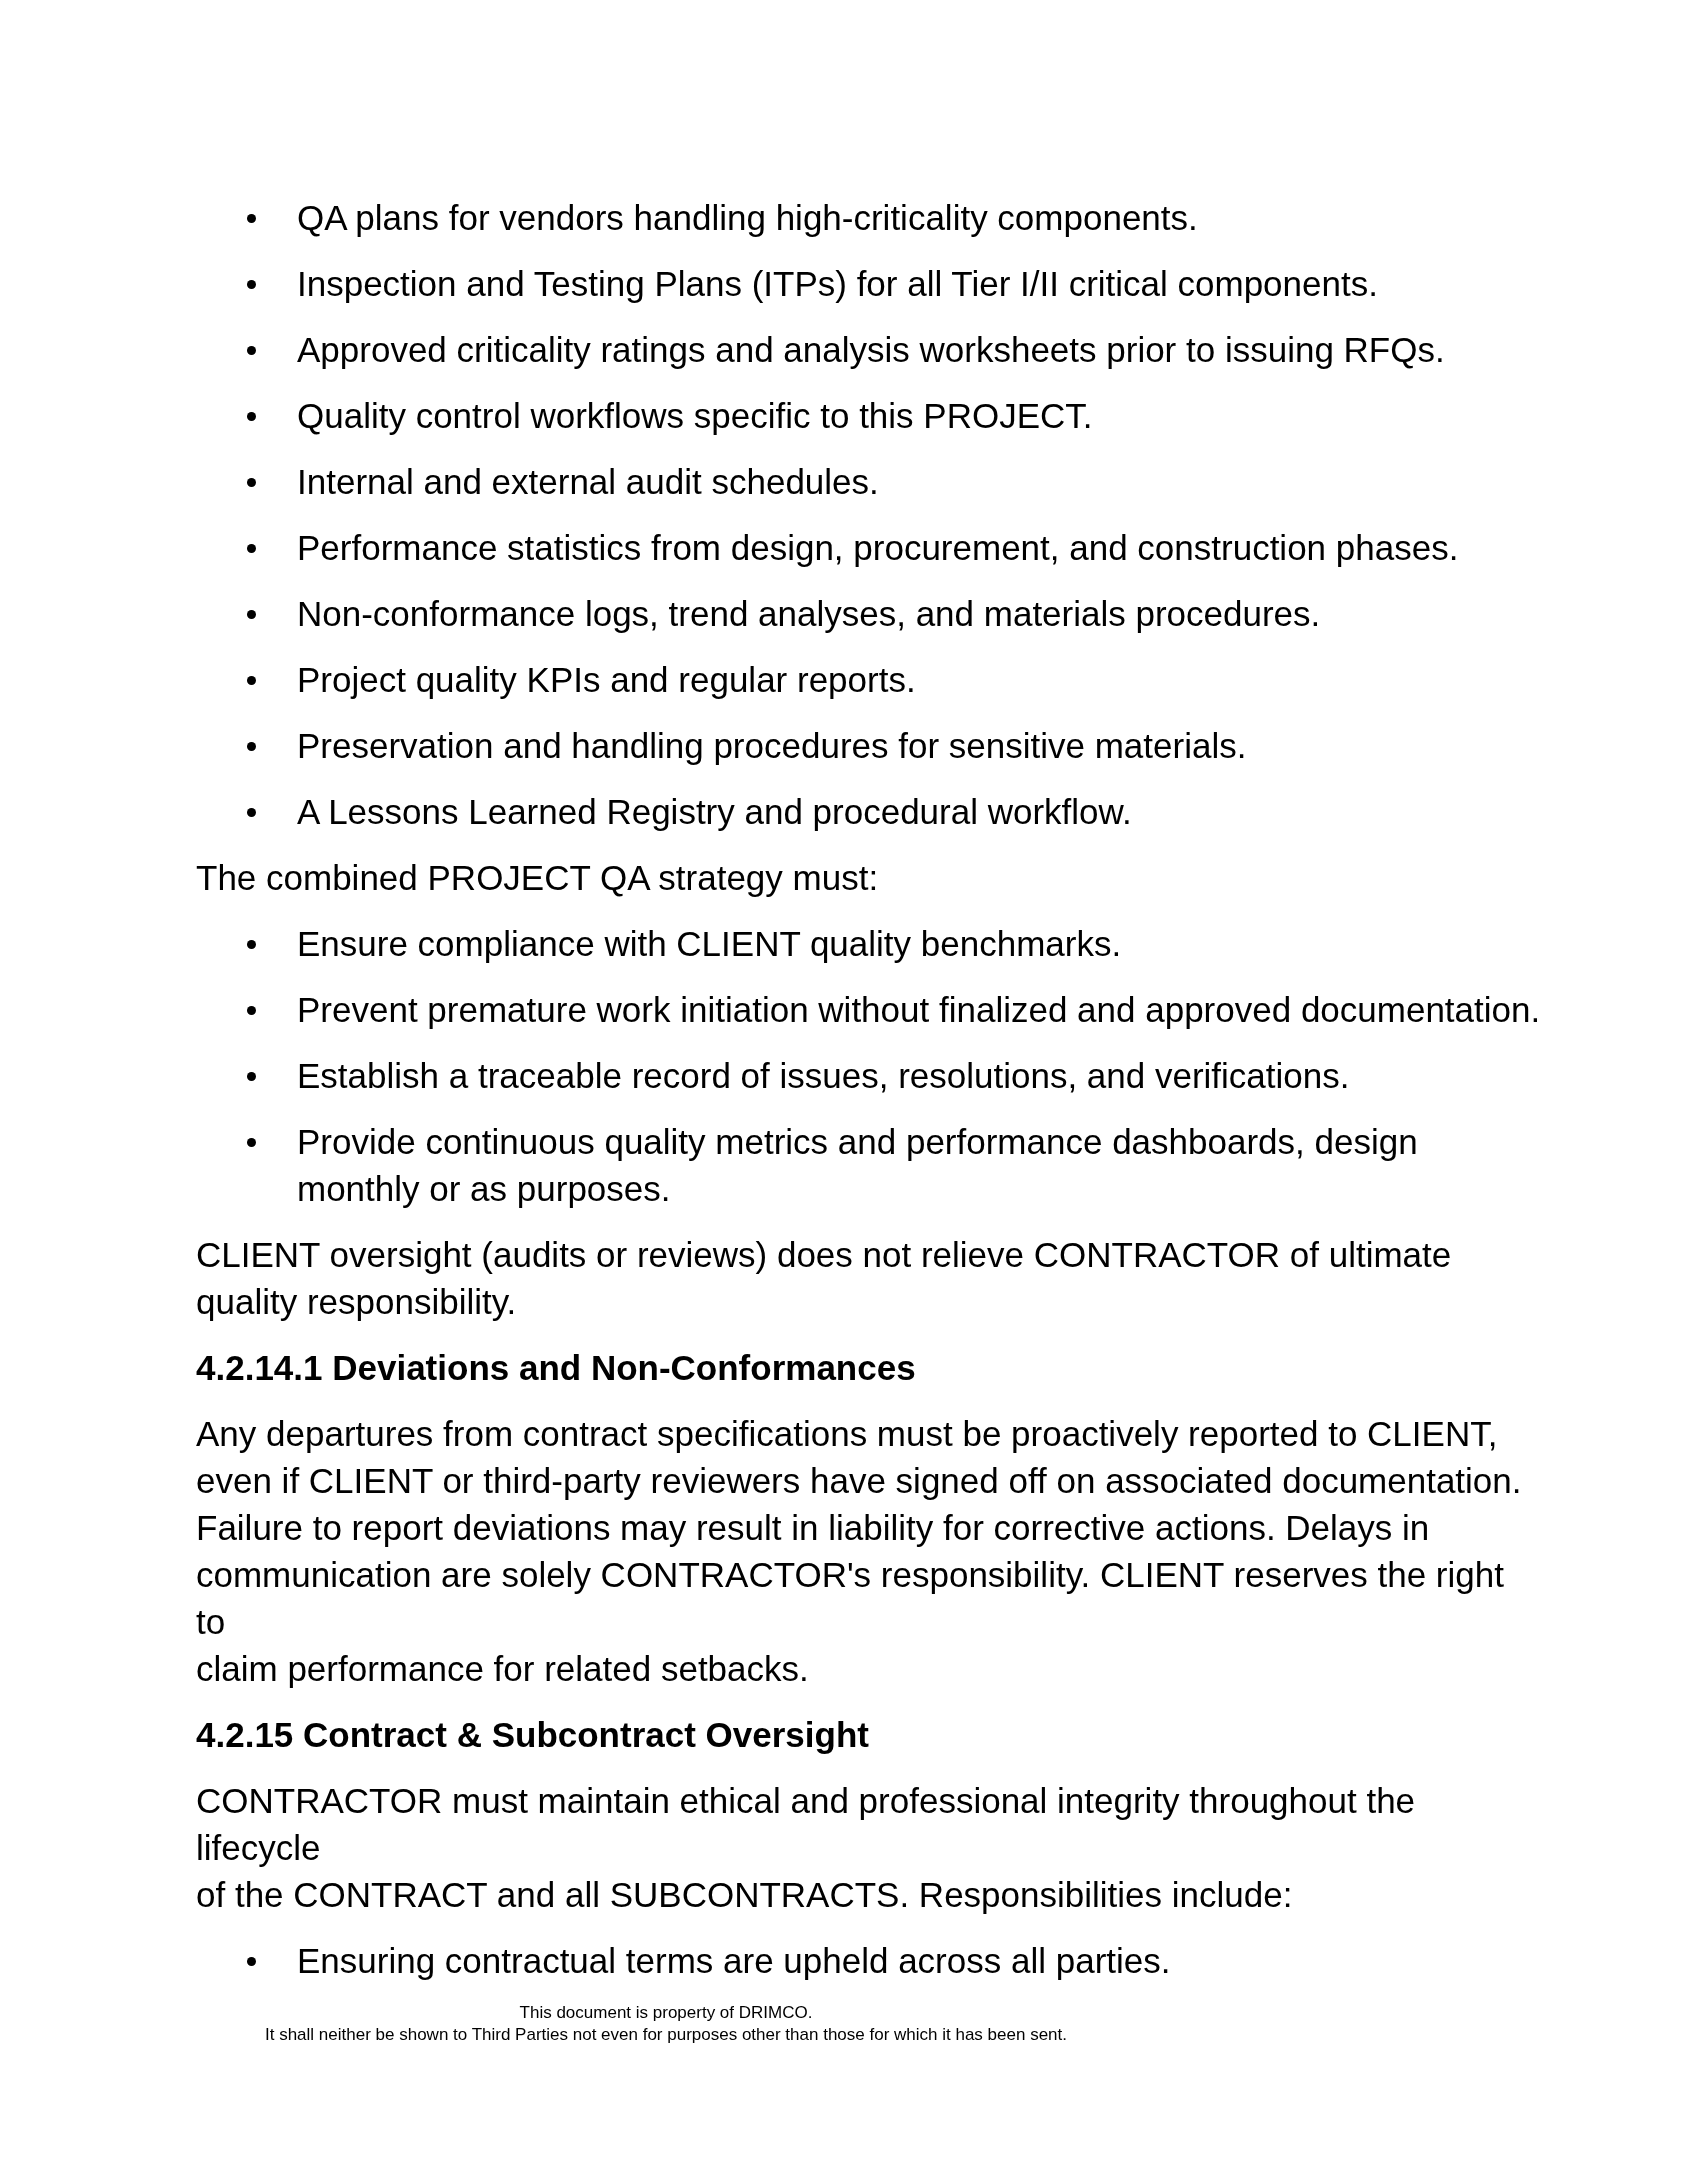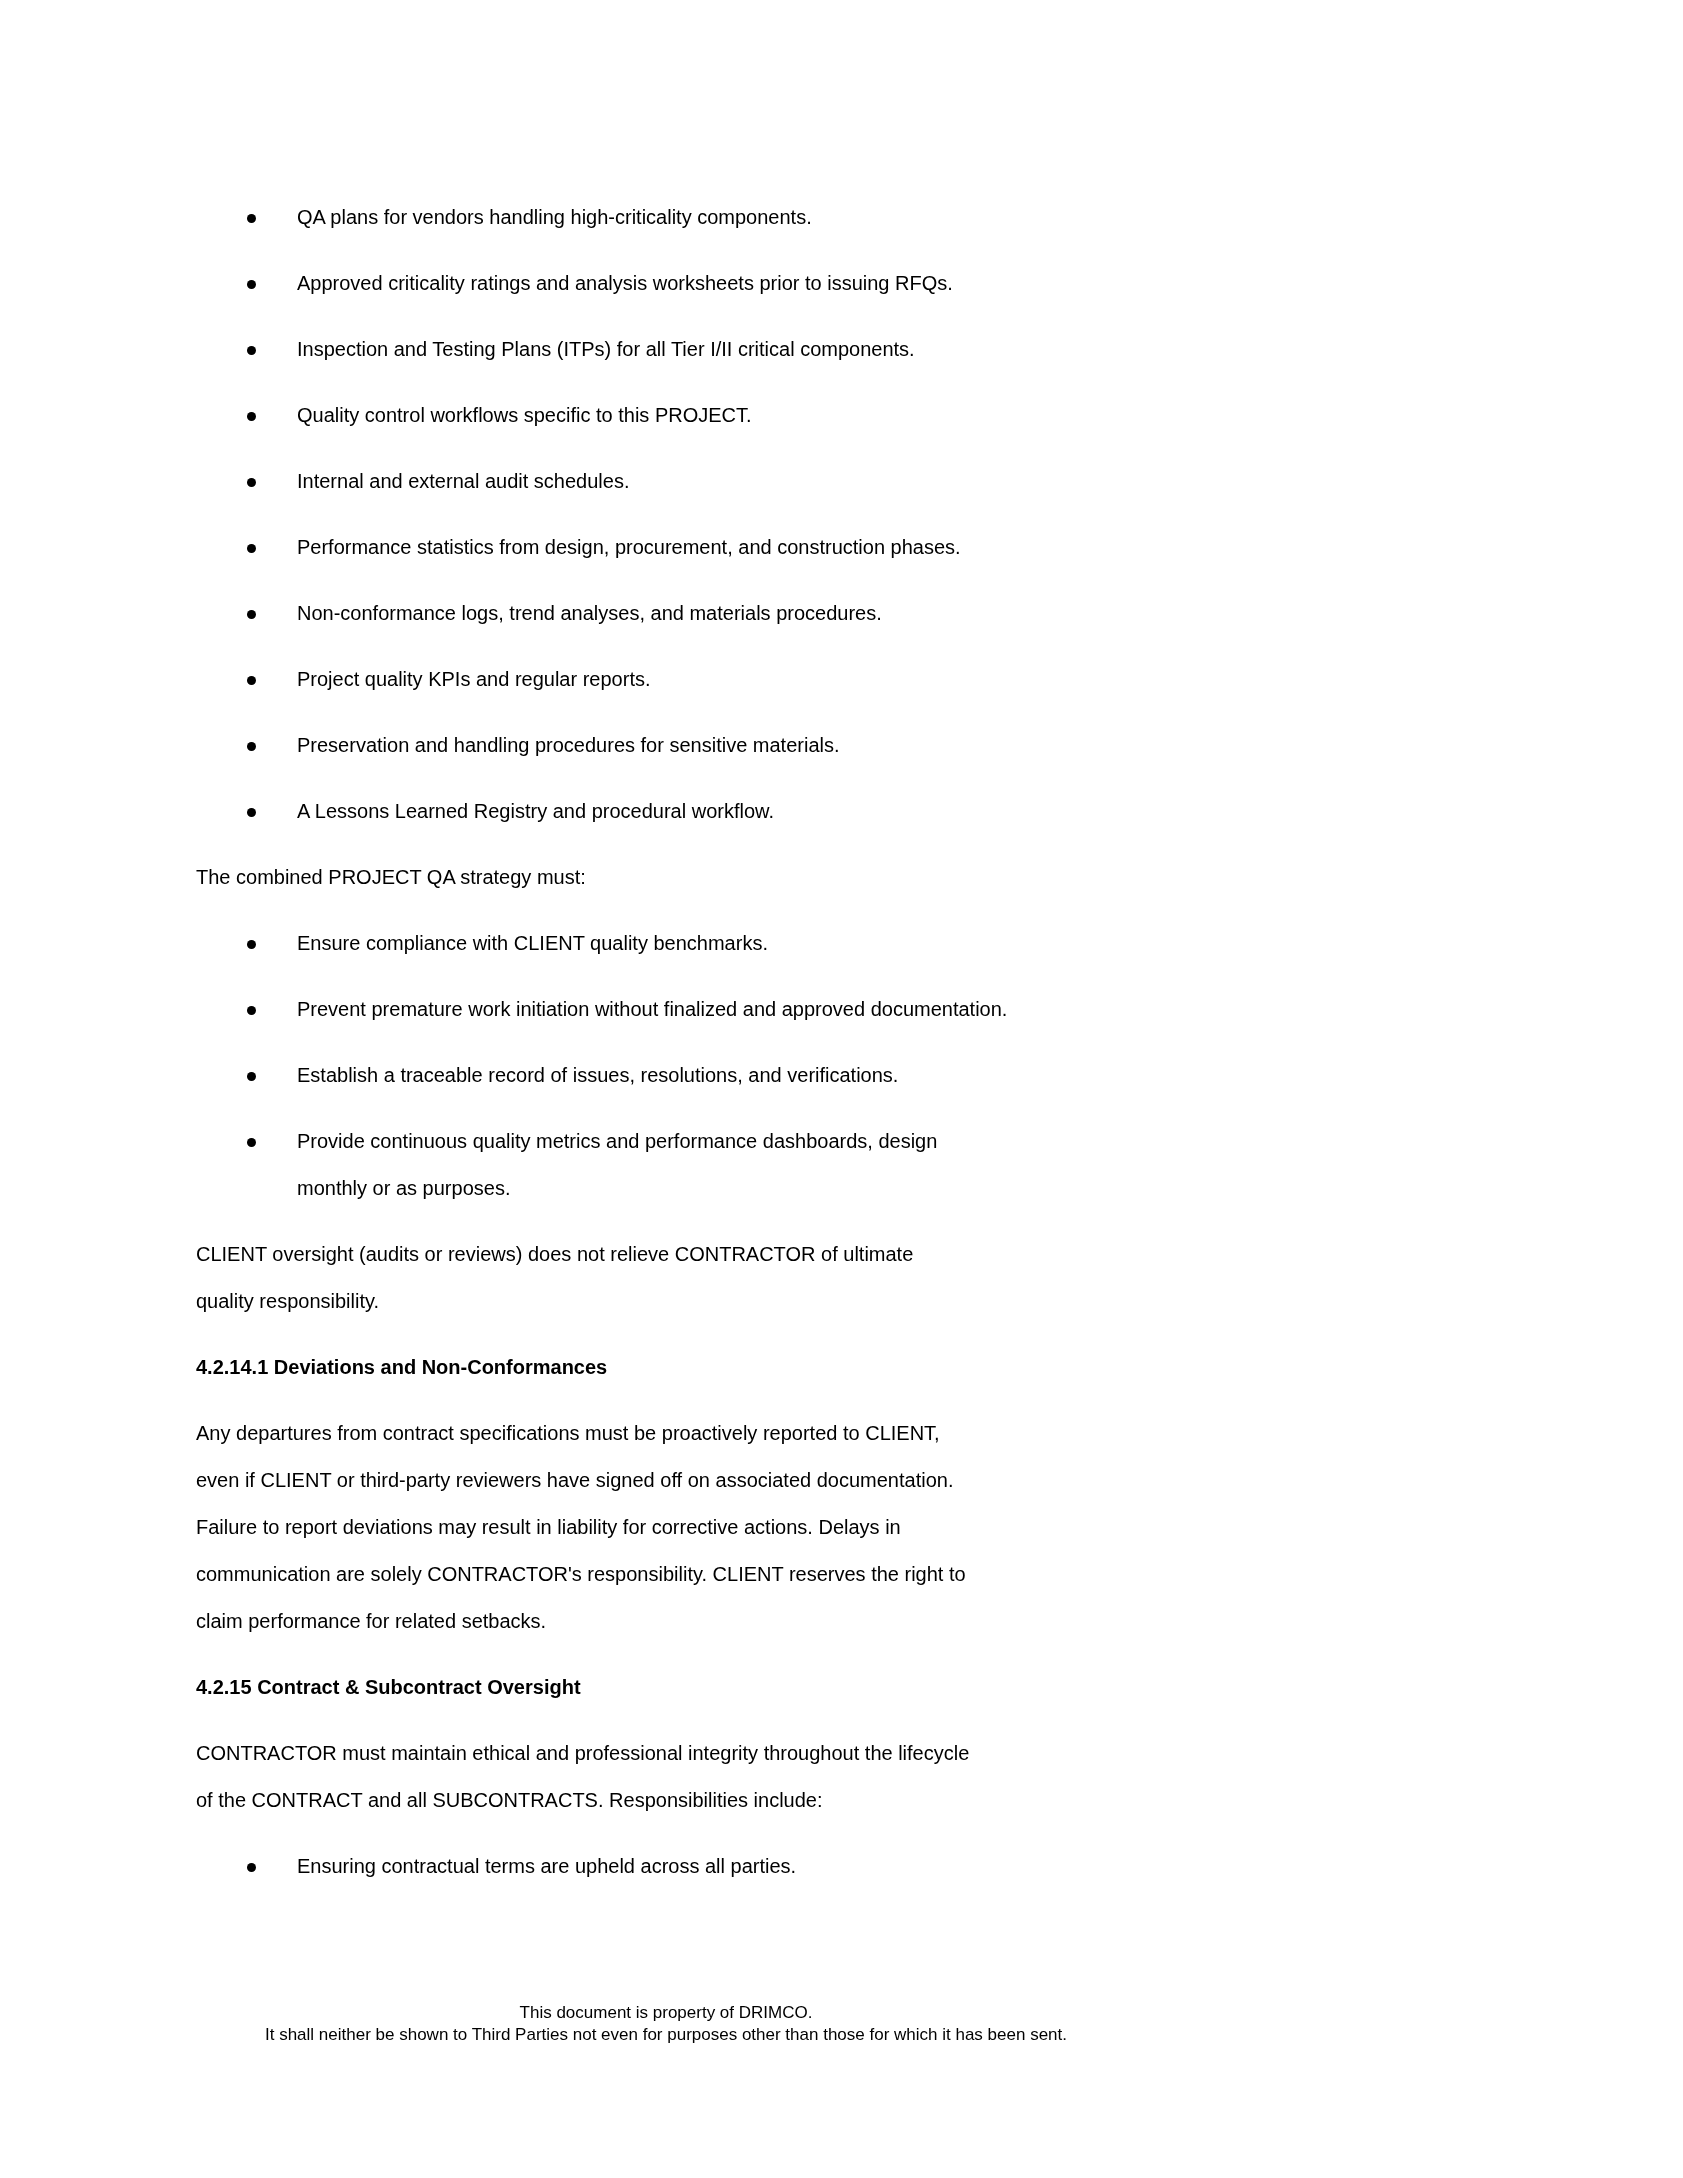--- a/index.html
+++ b/index.html
@@ -13,21 +13,21 @@
     position: relative;
     font-family: "Liberation Sans", sans-serif;
     color: #000000;
     overflow: hidden;
   }
   .content {
     position: absolute;
     left: 196px;
     top: 194px;
     width: 1346px;
-    font-size: 20px;
+    font-size: 35px;
     line-height: 47px;
   }
   .para {
     margin: 0 0 19px 0;
   }
   .heading {
     font-weight: bold;
     margin: 0 0 19px 0;
   }
   .bullet {
@@ -59,25 +59,25 @@
 <body>
 
 <div class="content">
 
   <div class="bullet">
     <span class="dot"></span>
     <div class="btext">QA plans for vendors handling high-criticality components.</div>
   </div>
   <div class="bullet">
     <span class="dot"></span>
-    <div class="btext">Approved criticality ratings and analysis worksheets prior to issuing RFQs.</div>
+    <div class="btext">Inspection and Testing Plans (ITPs) for all Tier I/II critical components.</div>
   </div>
   <div class="bullet">
     <span class="dot"></span>
-    <div class="btext">Inspection and Testing Plans (ITPs) for all Tier I/II critical components.</div>
+    <div class="btext">Approved criticality ratings and analysis worksheets prior to issuing RFQs.</div>
   </div>
   <div class="bullet">
     <span class="dot"></span>
     <div class="btext">Quality control workflows specific to this PROJECT.</div>
   </div>
   <div class="bullet">
     <span class="dot"></span>
     <div class="btext">Internal and external audit schedules.</div>
   </div>
   <div class="bullet">

